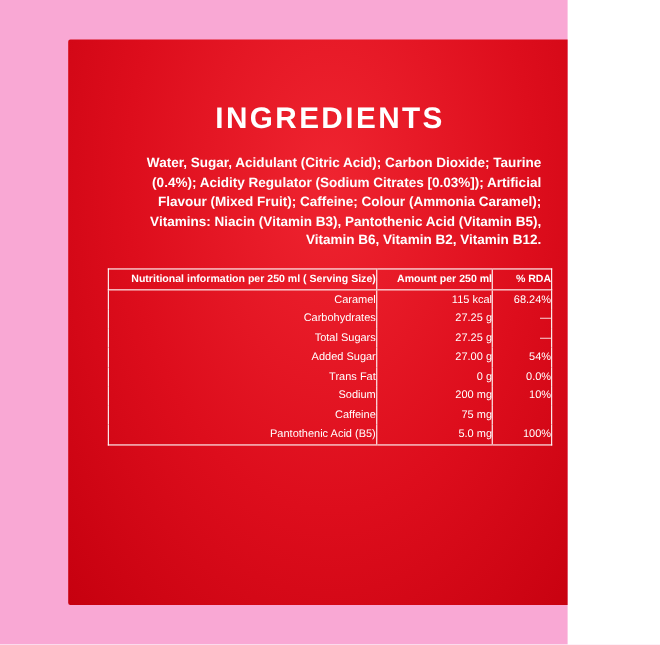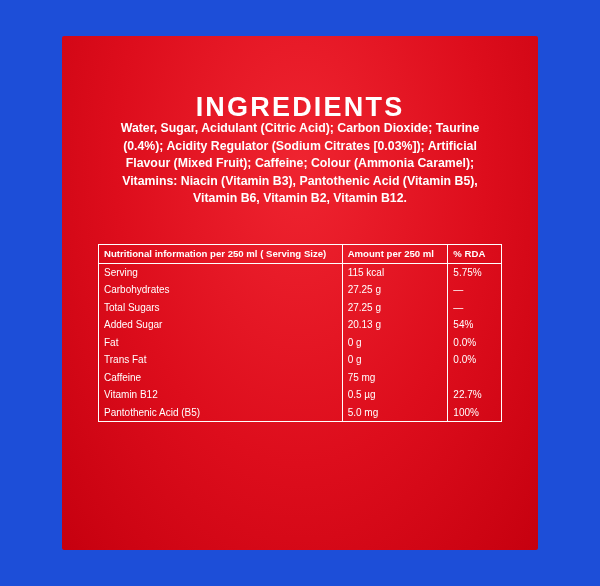--- a/index.html
+++ b/index.html
@@ -5,23 +5,23 @@
   html, body {
     margin: 0;
     padding: 0;
     width: 600px;
     height: 586px;
     background: #ffffff;
     font-family: "Liberation Sans", sans-serif;
   }
   #page {
     position: relative;
-    width: 600px;
+    width: 516px;
     height: 586px;
-    background: #1d4ed8;
+    background: #f9a8d4;
     overflow: hidden;
   }
   
   #label-panel {
     position: absolute;
     left: 62px;
     top: 36px;
     width: 476px;
     height: 514px;
     background: #e01020;
@@ -38,23 +38,23 @@
     text-align: center;
     color: #ffffff;
     font-size: 27px;
     font-weight: bold;
     letter-spacing: 2.2px;
     font-family: "Liberation Sans", sans-serif;
   }
   #ingredients-text {
     position: absolute;
     left: 46px;
-    top: 84px;
+    top: 104px;
     width: 384px;
-    text-align: center;
+    text-align: right;
     color: #ffffff;
     font-size: 12.3px;
     font-weight: bold;
     line-height: 17.6px;
     font-family: "Liberation Sans", sans-serif;
   }
   
   #nutrition-wrap {
     position: absolute;
     left: 36px;
@@ -63,21 +63,21 @@
   }
   table.nutri {
     border-collapse: collapse;
     width: 404px;
     background: transparent;
     font-size: 10px;
     color: #ffffff;
   }
   table.nutri th, table.nutri td {
     padding: 0 0 0 5px;
-    text-align: left;
+    text-align: right;
     vertical-align: middle;
     height: 17.5px;
     line-height: 17.5px;
     font-weight: normal;
     white-space: nowrap;
   }
   table.nutri thead th {
     font-weight: bold;
     border-top: 1.2px solid #ffffff;
     border-bottom: 1.2px solid #ffffff;
@@ -115,58 +115,53 @@
         </colgroup>
         <thead>
           <tr>
             <th class="c1">Nutritional information per 250 ml ( Serving Size)</th>
             <th class="c2 vsep">Amount per 250 ml</th>
             <th class="c3 vsep">% RDA</th>
           </tr>
         </thead>
         <tbody>
           <tr>
-            <td class="c1">Serving</td>
+            <td class="c1">Caramel</td>
             <td class="c2 vsep">115 kcal</td>
-            <td class="c3 vsep">5.75%</td>
+            <td class="c3 vsep">68.24%</td>
           </tr>
           <tr>
             <td class="c1">Carbohydrates</td>
             <td class="c2 vsep">27.25 g</td>
             <td class="c3 vsep">—</td>
           </tr>
           <tr>
             <td class="c1">Total Sugars</td>
             <td class="c2 vsep">27.25 g</td>
             <td class="c3 vsep">—</td>
           </tr>
           <tr>
             <td class="c1">Added Sugar</td>
-            <td class="c2 vsep">20.13 g</td>
+            <td class="c2 vsep">27.00 g</td>
             <td class="c3 vsep">54%</td>
-          </tr>
-          <tr>
-            <td class="c1">Fat</td>
-            <td class="c2 vsep">0 g</td>
-            <td class="c3 vsep">0.0%</td>
           </tr>
           <tr>
             <td class="c1">Trans Fat</td>
             <td class="c2 vsep">0 g</td>
             <td class="c3 vsep">0.0%</td>
           </tr>
           <tr>
+            <td class="c1">Sodium</td>
+            <td class="c2 vsep">200 mg</td>
+            <td class="c3 vsep">10%</td>
+          </tr>
+          <tr>
             <td class="c1">Caffeine</td>
             <td class="c2 vsep">75 mg</td>
             <td class="c3 vsep"></td>
-          </tr>
-          <tr>
-            <td class="c1">Vitamin B12</td>
-            <td class="c2 vsep">0.5 µg</td>
-            <td class="c3 vsep">22.7%</td>
           </tr>
           <tr>
             <td class="c1">Pantothenic Acid (B5)</td>
             <td class="c2 vsep">5.0 mg</td>
             <td class="c3 vsep">100%</td>
           </tr>
         </tbody>
       </table>
     </div>
 

